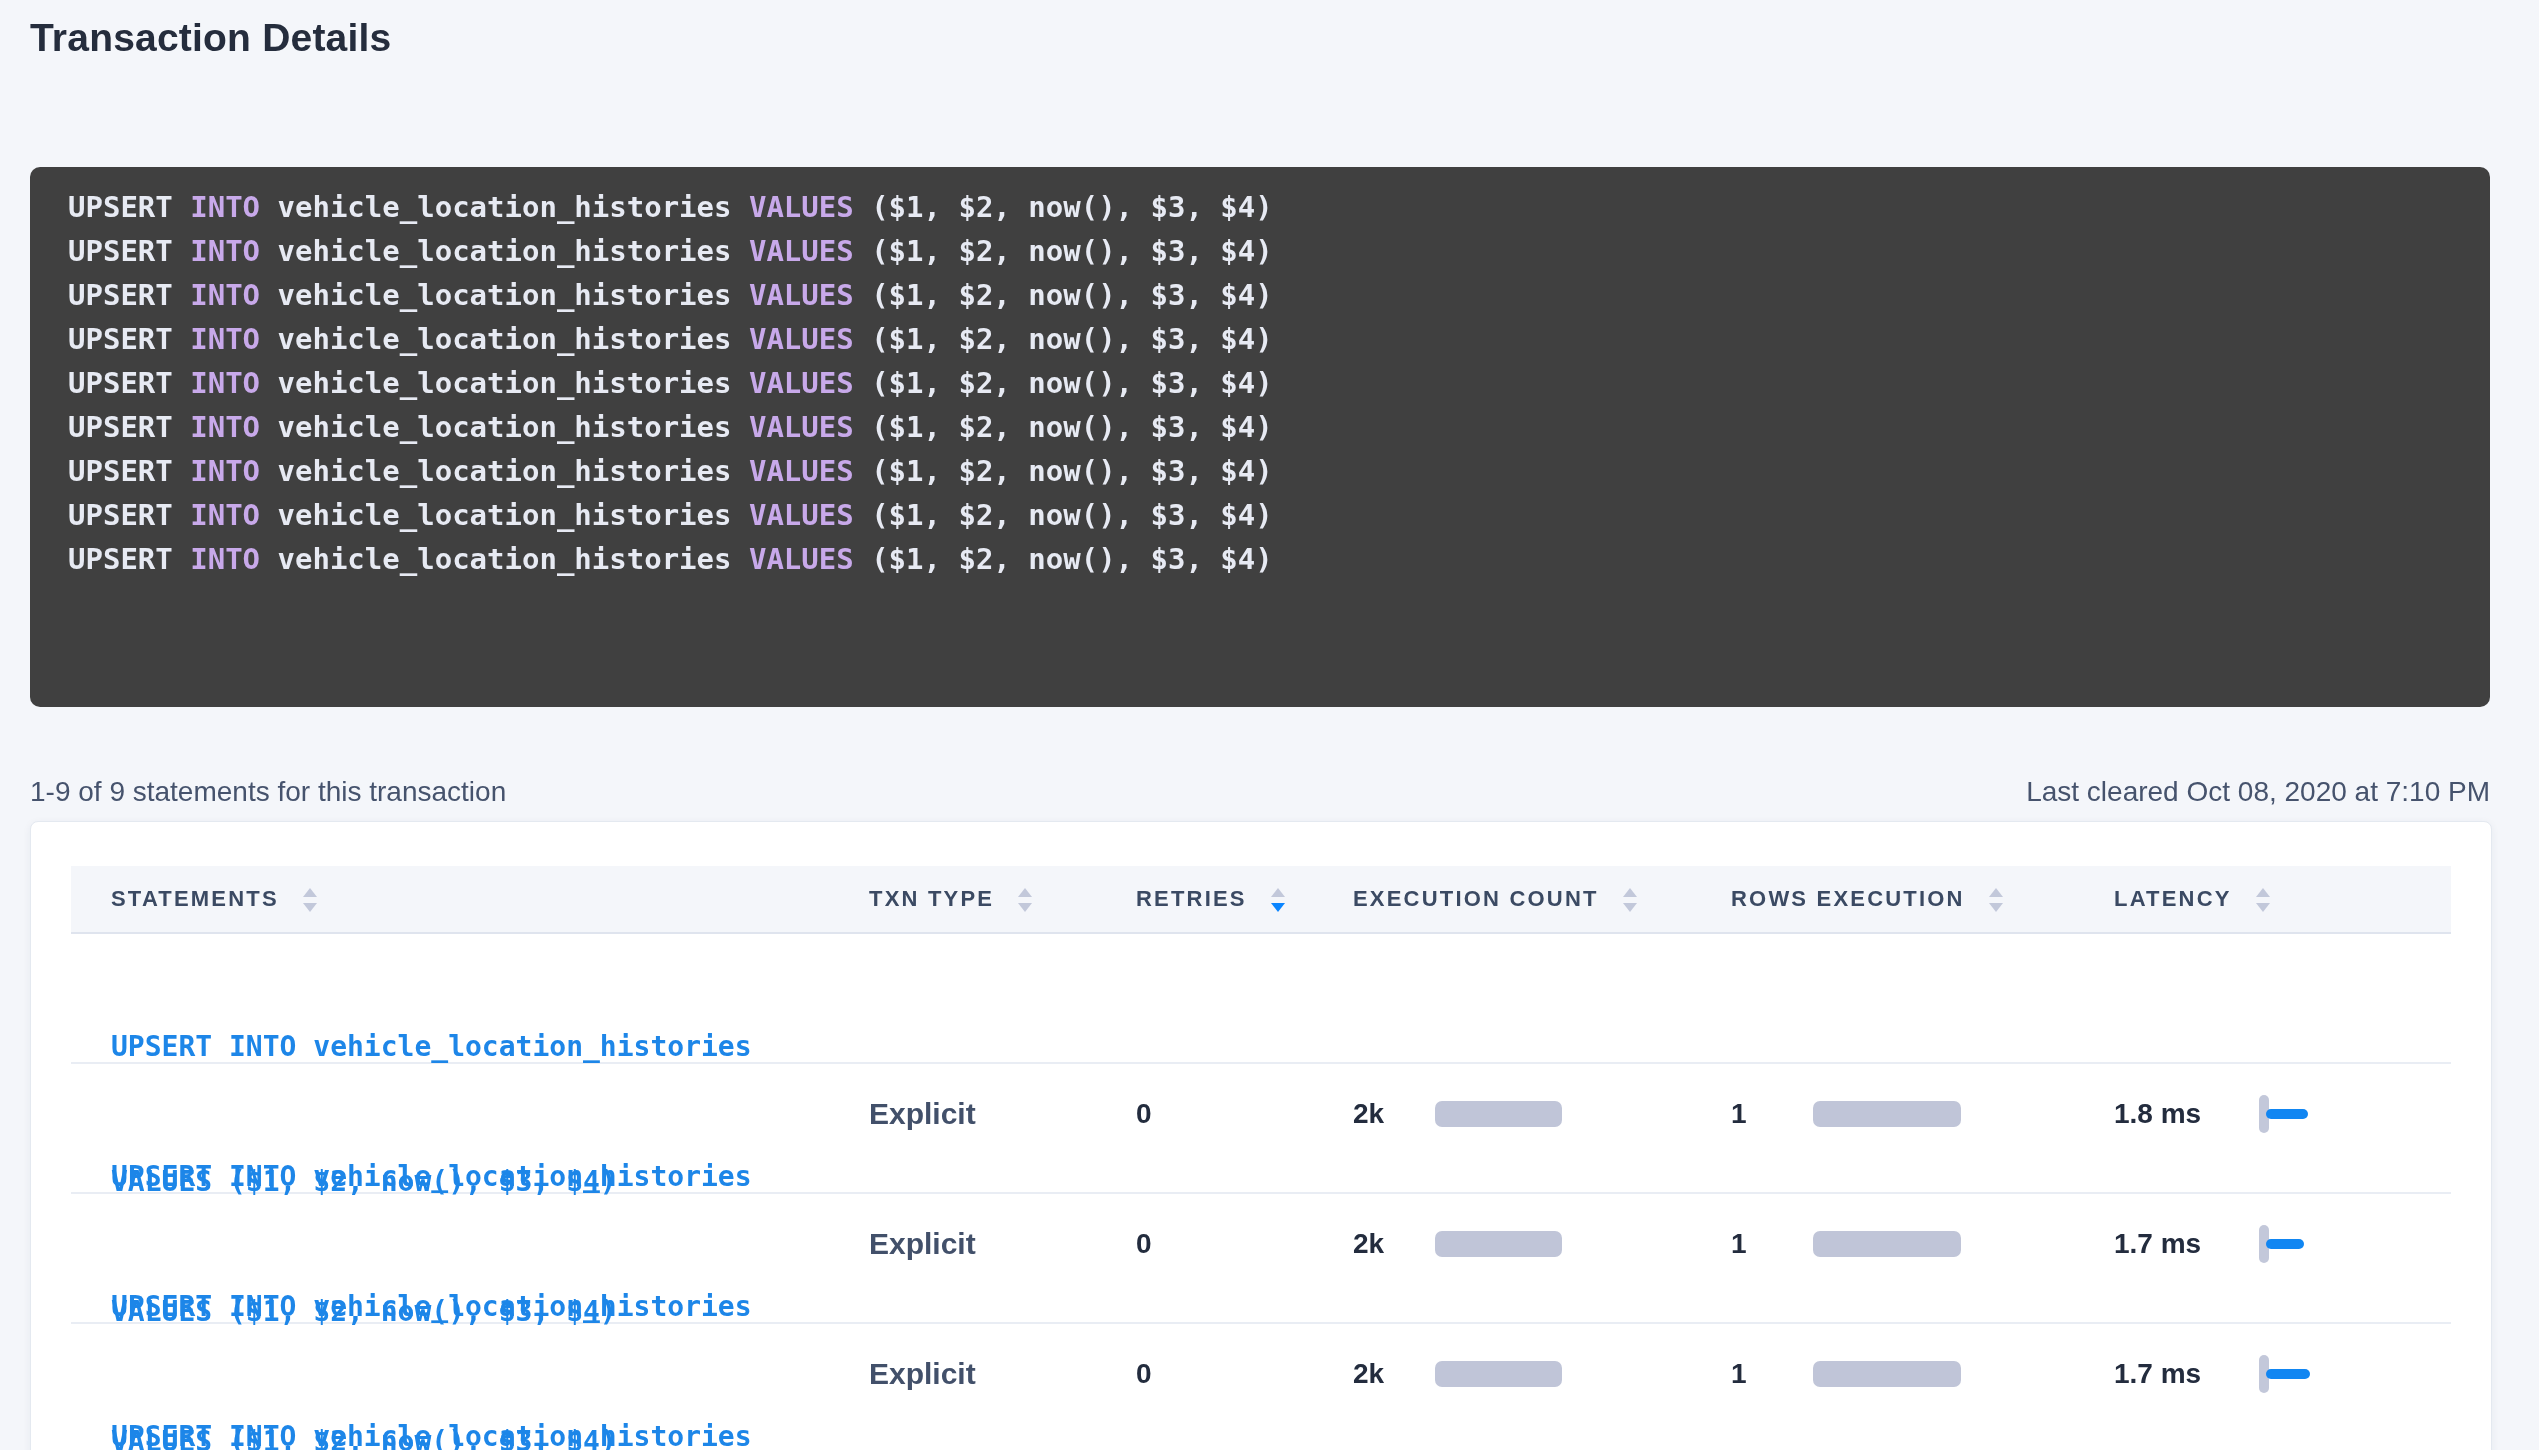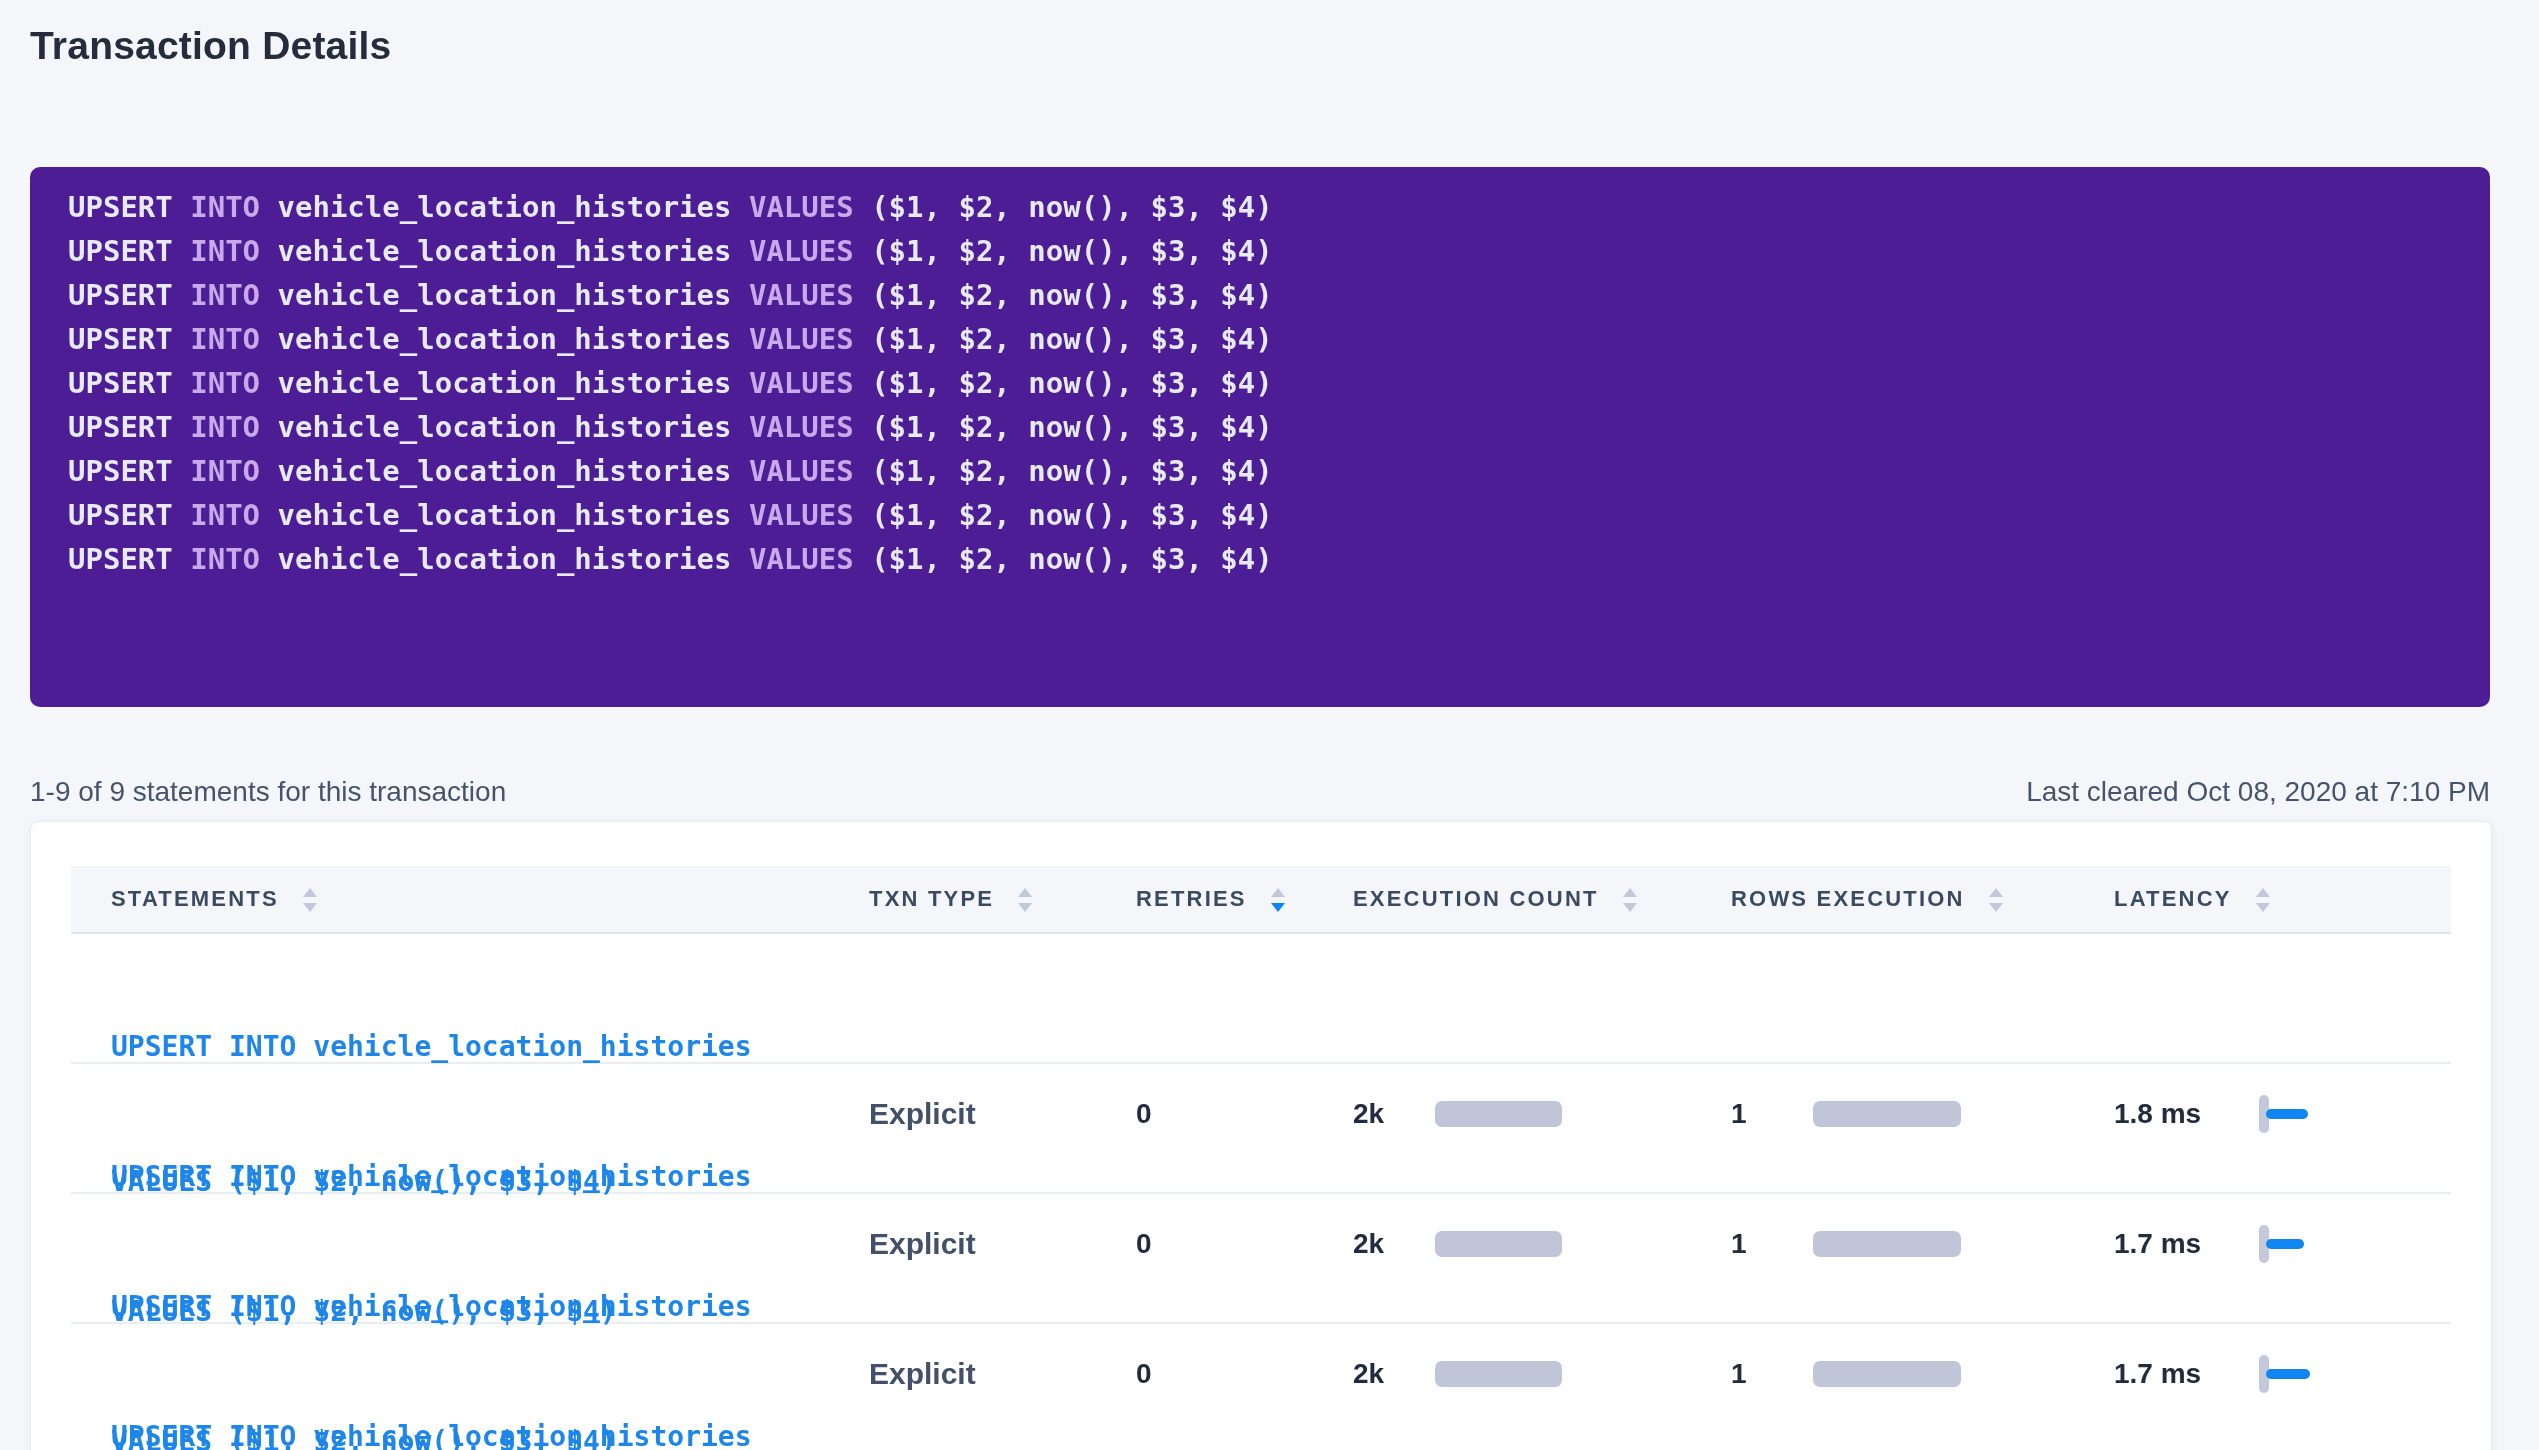--- a/index.html
+++ b/index.html
@@ -4,28 +4,28 @@
 <style>
   * { margin:0; padding:0; box-sizing:border-box; }
   html,body { width:2539px; height:1450px; overflow:hidden; }
   body {
     position:relative;
     background:#f4f6fa;
     font-family:"Liberation Sans", sans-serif;
     color:#232c3e;
   }
   .title {
-    position:absolute; left:30px; top:24px;
+    position:absolute; left:30px; top:16px;
     font-size:39px; font-weight:600; color:#252d3d; letter-spacing:.2px;
   }
   
   .codeblock {
     position:absolute; left:30px; top:167px;
     width:2460px; height:540px;
-    background:#4c1d95; border-radius:10px;
+    background:#404040; border-radius:10px;
     padding:18px 30px 0 38px;
   }
   .code-line {
     font-family:"DejaVu Sans Mono", monospace;
     font-size:29px; line-height:44px; font-weight:700;
     white-space:pre; color:#e7eaf3;
   }
   .tok-plain  { color:#e7eaf3; }
   .tok-keyword{ color:#c8a9ea; }
   

